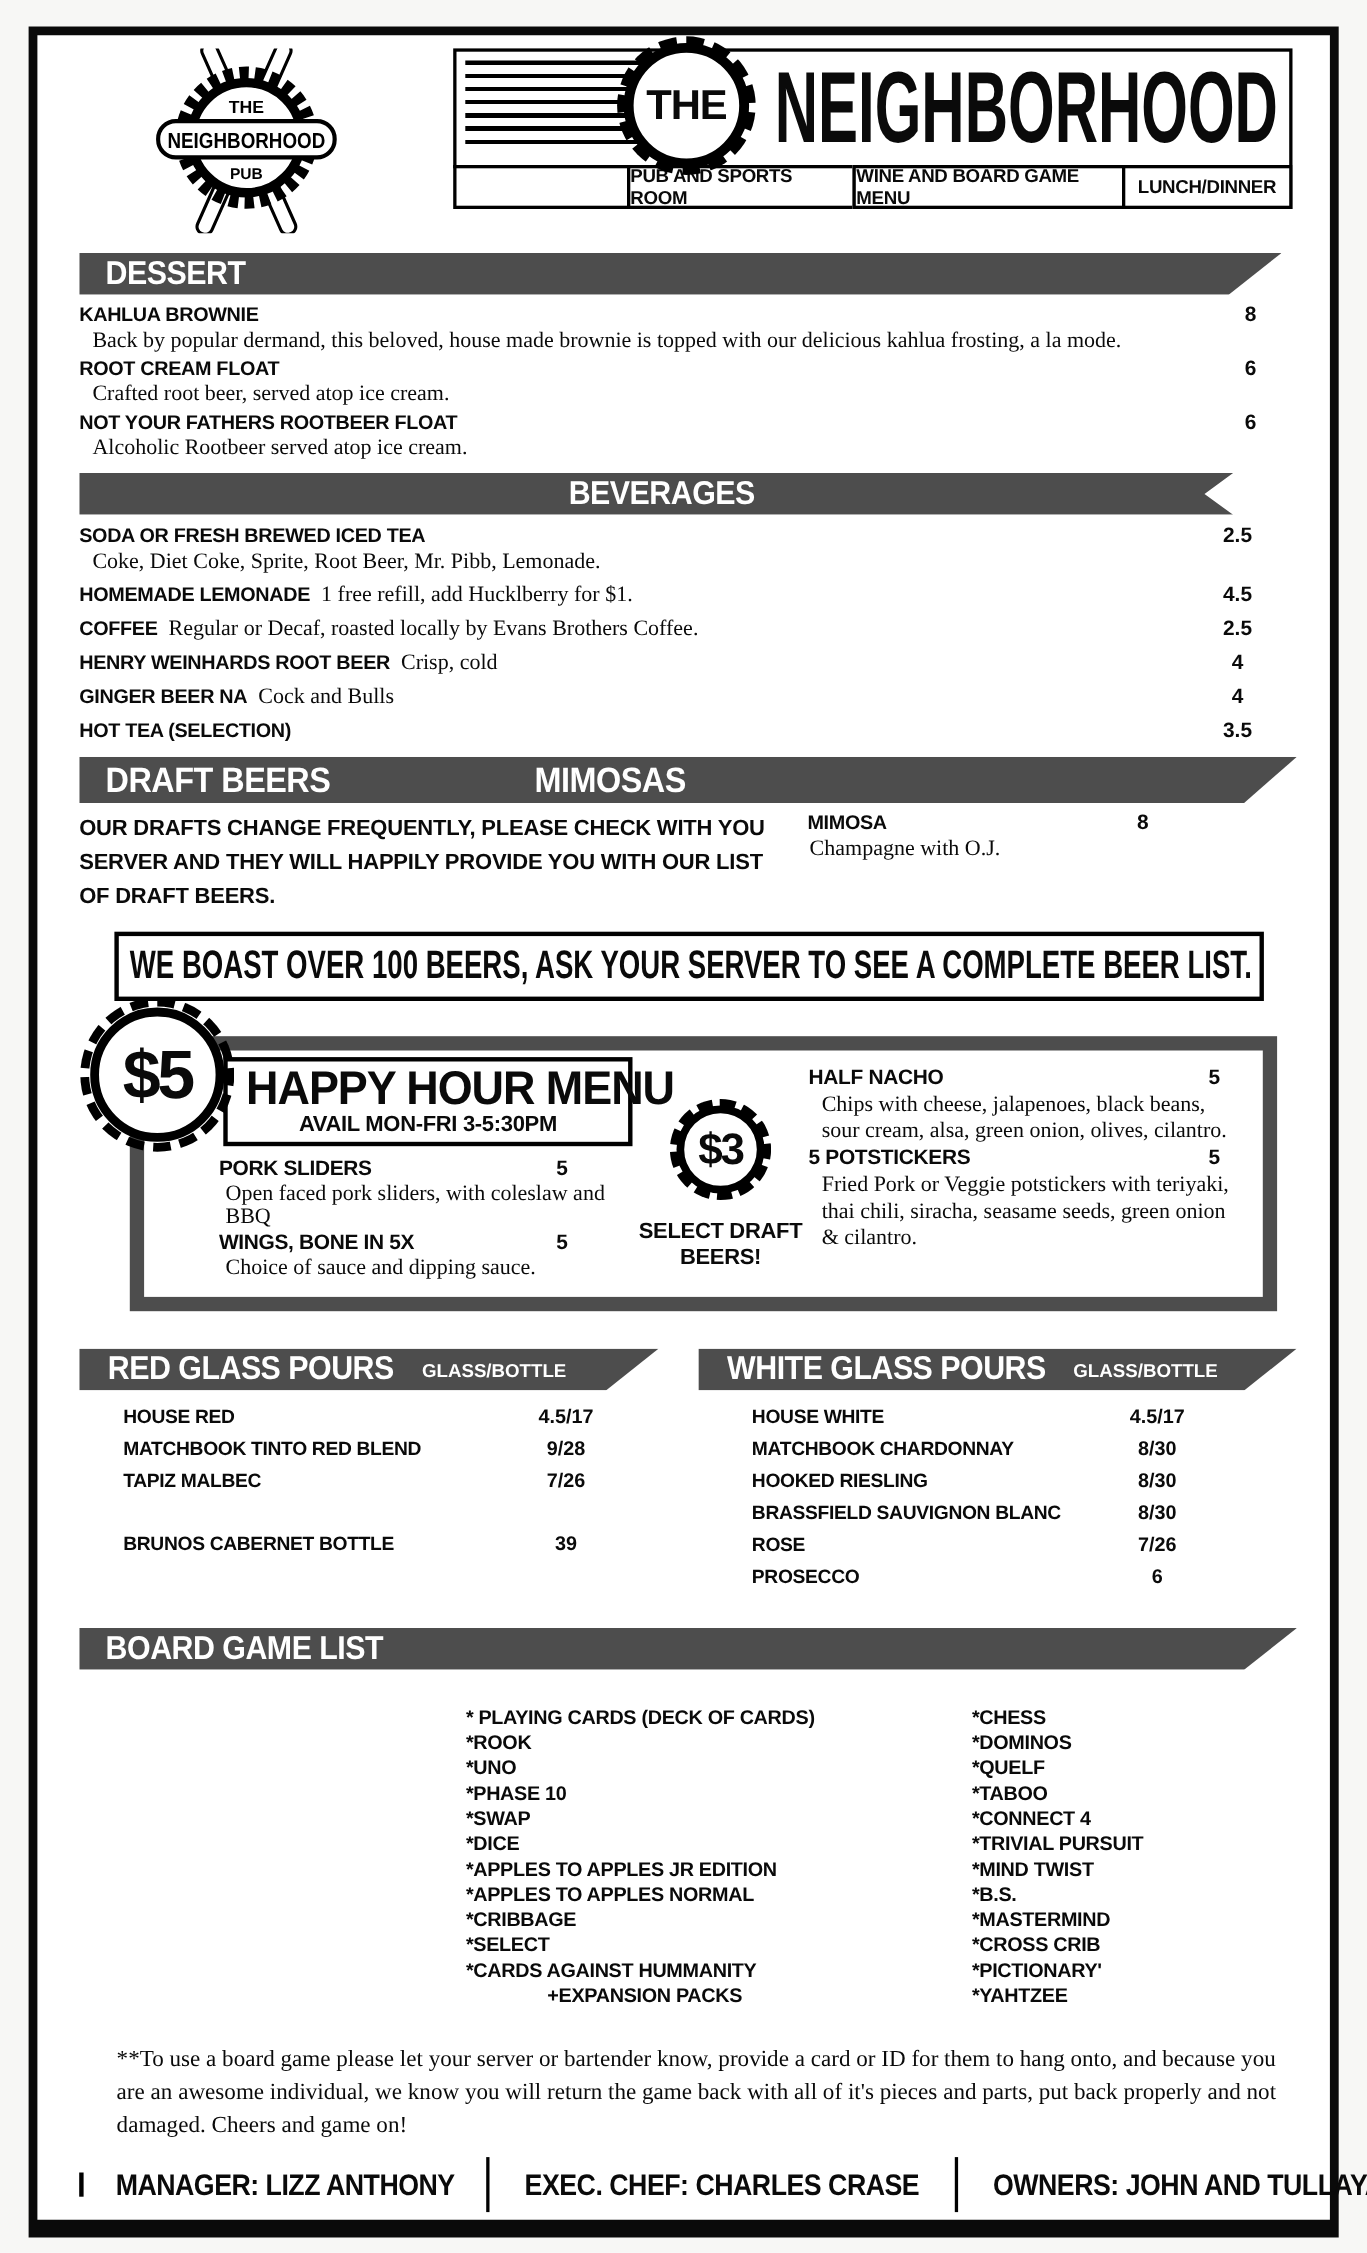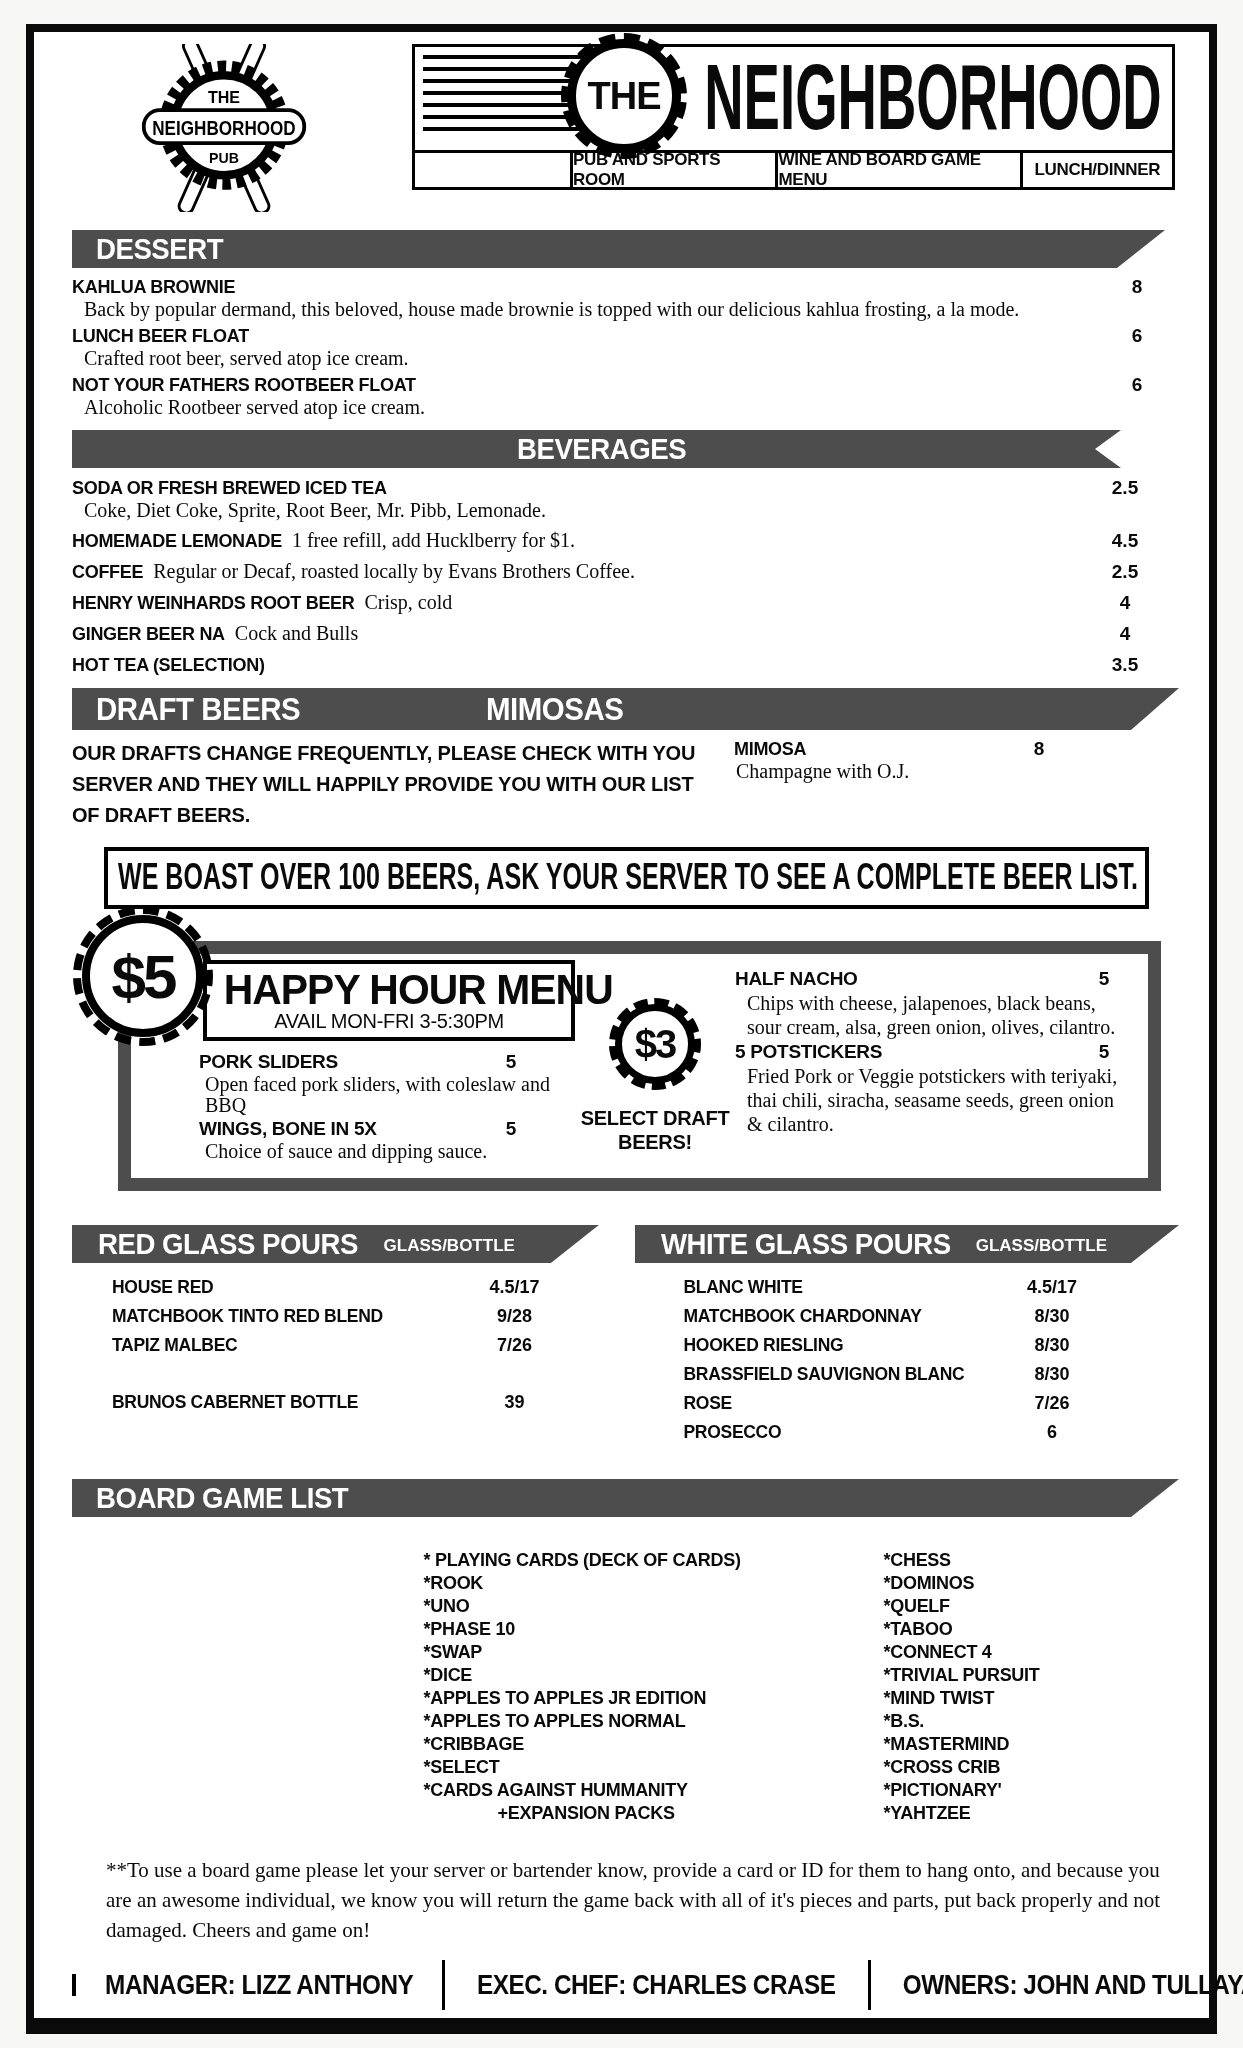--- a/index.html
+++ b/index.html
@@ -65,21 +65,21 @@
   .hh-box { border:13px solid #4d4d4d; background:#fff; padding:8px 16px 16px 44px; position:relative; }
   .hh-badge { background:#fff; border:8px solid #000; border-radius:50%; display:flex; align-items:center; justify-content:center; position:relative; }
   .hh-badge::before { content:""; position:absolute; border:8px dashed #000; border-radius:50%; }
   .badge5 { position:absolute; left:-36px; top:-26px; width:106px; height:106px; z-index:3; }
   .badge5::before { inset:-17px; }
   .badge5 span { font-size:62px; font-weight:700; letter-spacing:-3px; }
   .hh-cols { display:flex; }
   .hh-left { width:400px; flex:none; }
   .hh-titlebox { border:4px solid #000; margin:-2px 0 10px 28px; padding:2px 8px 4px 8px; text-align:center; background:#fff; }
   .hh-title { font-size:43px; font-weight:700; letter-spacing:-1px; line-height:46px; white-space:nowrap; transform:scaleX(0.95); }
-  .hh-subtitle { font-size:20px; font-weight:400; letter-spacing:-0.3px; margin-top:-2px; }
+  .hh-subtitle { font-size:20px; font-weight:700; letter-spacing:-0.3px; margin-top:-2px; }
   .hh-item { margin-top:2px; }
   .hh-item .price { width:60px; margin-right:34px; }
   .hh-left .item-name { padding-left:24px; font-size:19px; }
   .hh-left .item-desc { margin-left:30px; }
   .hh-mid { width:160px; flex:none; text-align:center; padding-top:42px; }
   .badge3 { width:66px; height:66px; border-width:7px; margin:0 auto; }
   .badge3::before { inset:-13px; border-width:7px; }
   .badge3 span { font-size:40px; font-weight:700; letter-spacing:-2px; }
   .mid-label { margin-top:22px; font-size:20px; font-weight:700; letter-spacing:-0.3px; line-height:24px; }
   .hh-right { flex:1; padding-top:4px; }
@@ -165,21 +165,21 @@
   <div style="margin-top:8px;">
     <div class="item">
       <div class="item-row">
         <span class="item-name">KAHLUA BROWNIE</span>
         <span class="price">8</span>
       </div>
       <div class="item-desc block">Back by popular dermand, this beloved, house made brownie is topped with our delicious kahlua frosting, a la mode.</div>
     </div>
     <div class="item">
       <div class="item-row">
-        <span class="item-name">LUNCH BEER FLOAT</span>
+        <span class="item-name">ROOT CREAM FLOAT</span>
         <span class="price">6</span>
       </div>
       <div class="item-desc block">Crafted root beer, served atop ice cream.</div>
     </div>
     <div class="item">
       <div class="item-row">
         <span class="item-name">NOT YOUR FATHERS ROOTBEER FLOAT</span>
         <span class="price">6</span>
       </div>
       <div class="item-desc block">Alcoholic Rootbeer served atop ice cream.</div>
@@ -330,21 +330,21 @@
         <span class="wine-name">TAPIZ MALBEC</span>
         <span class="wine-price">7/26</span>
       </div>
       <div class="wine-row gap-above">
         <span class="wine-name">BRUNOS CABERNET BOTTLE</span>
         <span class="wine-price">39</span>
       </div>
     </div>
     <div class="wine-table wb-white-t">
       <div class="wine-row">
-        <span class="wine-name">BLANC WHITE</span>
+        <span class="wine-name">HOUSE WHITE</span>
         <span class="wine-price">4.5/17</span>
       </div>
       <div class="wine-row">
         <span class="wine-name">MATCHBOOK CHARDONNAY</span>
         <span class="wine-price">8/30</span>
       </div>
       <div class="wine-row">
         <span class="wine-name">HOOKED RIESLING</span>
         <span class="wine-price">8/30</span>
       </div>

